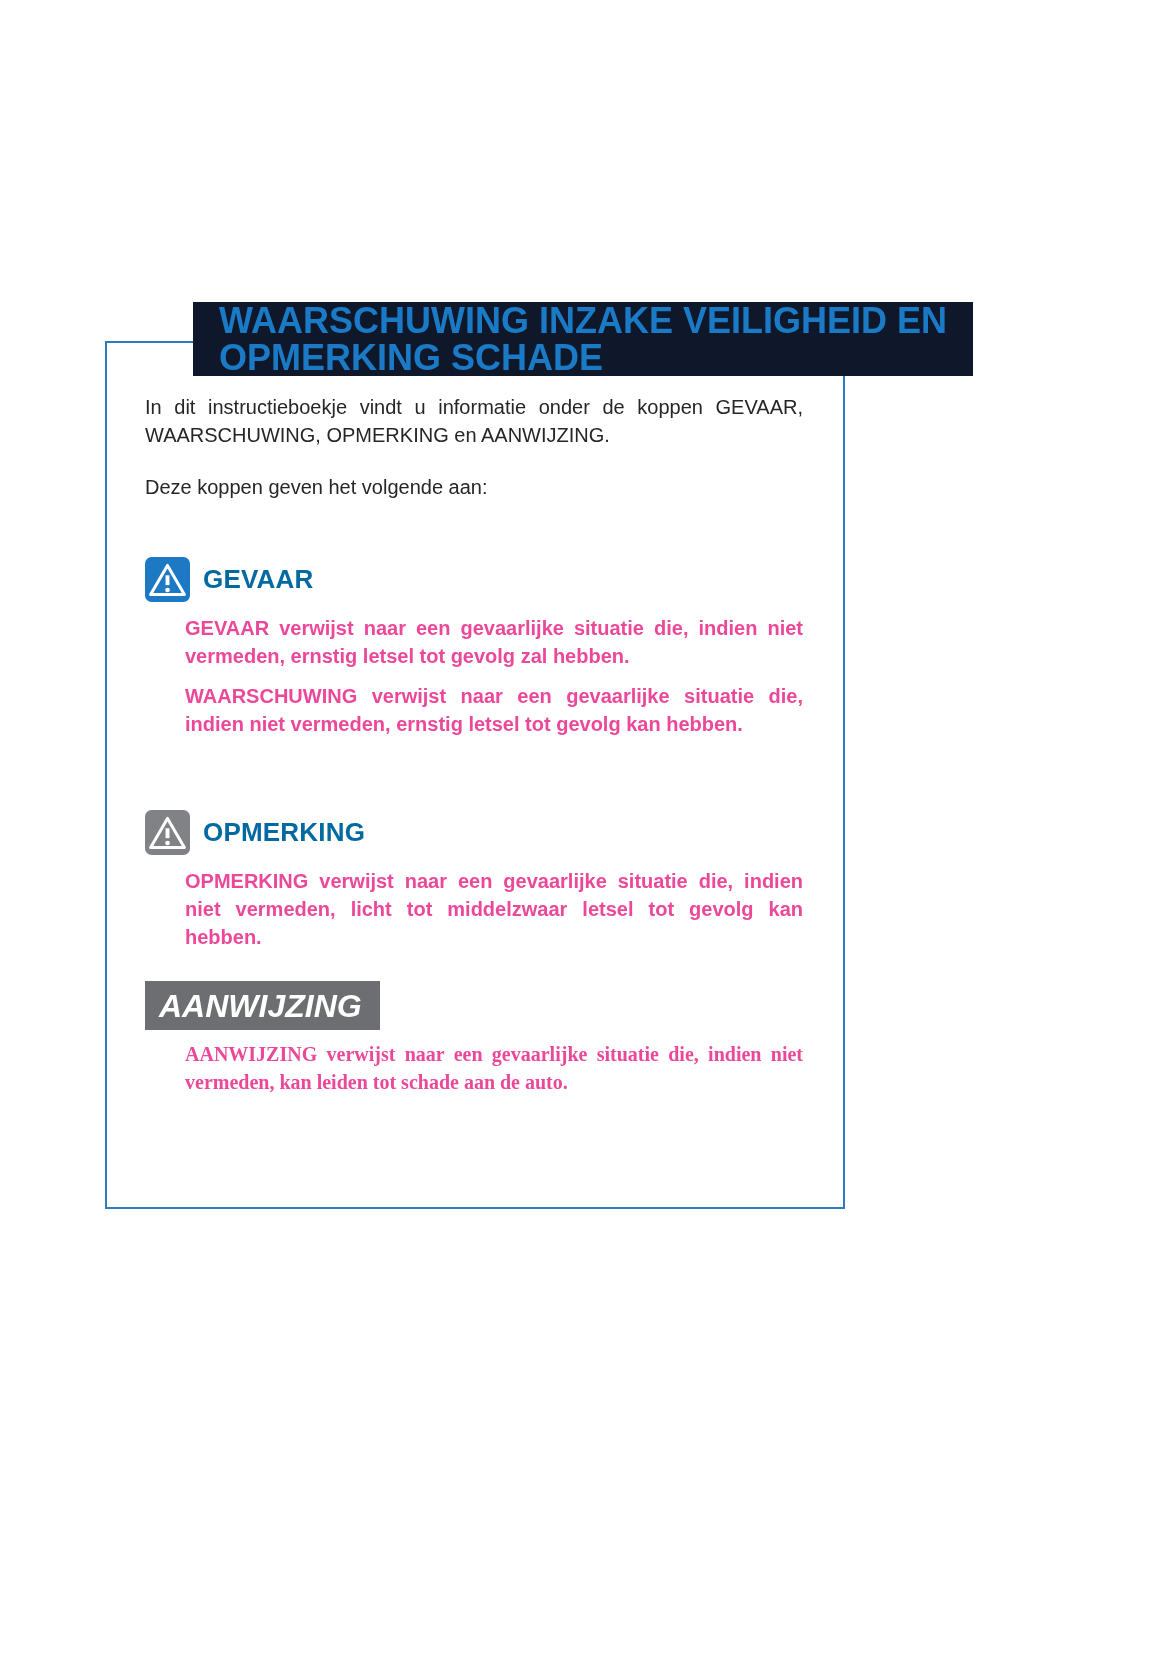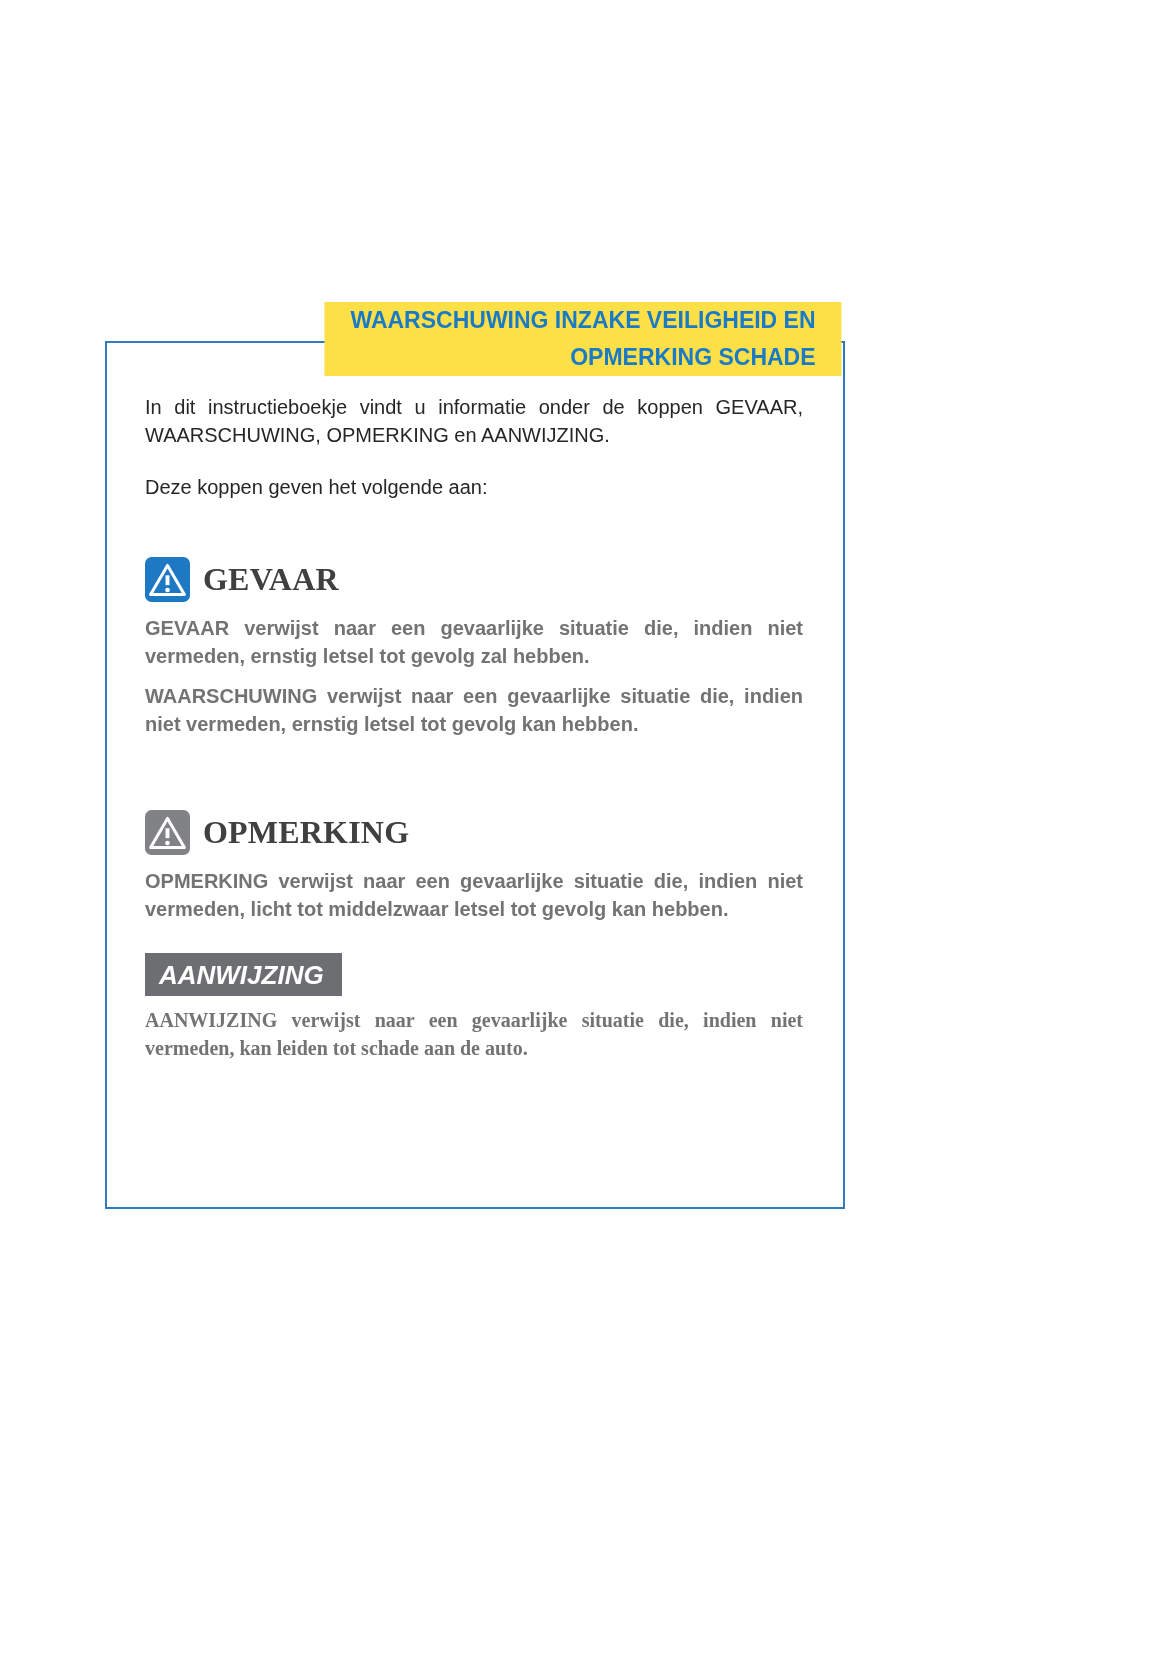--- a/index.html
+++ b/index.html
@@ -23,24 +23,24 @@
     height: 868px;
     border: 2px solid #2e7bc0;
     background: #ffffff;
     padding: 50px 40px 0 38px;
   }
   .box-title {
     position: absolute;
     top: 302px;
     left: 50%;
     transform: translateX(-50%);
-    background: #fde047;
+    background: #0f172a;
     padding: 0 26px;
-    text-align: right;
-    font-size: 23px;
+    text-align: left;
+    font-size: 36px;
     line-height: 37px;
     font-weight: 700;
     color: #1b7ac6;
     white-space: nowrap;
     z-index: 2;
   }
   .intro-par {
     font-size: 20px;
     line-height: 28px;
     color: #262626;
@@ -58,40 +58,40 @@
   .section-header.s1 { margin-top: 56px; }
   .section-header.s2 { margin-top: 74px; }
   .section-header.s3 { margin-top: 72px; }
   .warn-icon {
     width: 45px;
     height: 45px;
     flex: 0 0 auto;
     display: block;
   }
   .section-heading {
-    font-size: 32px;
+    font-size: 26px;
     font-weight: 700;
-    color: #404040;
+    color: #0369a1;
     letter-spacing: 0.2px;
-    font-family: Liberation Serif, serif;
   }
   .section-body {
     margin-top: 12px;
     font-size: 20px;
     line-height: 28px;
     font-weight: 700;
-    color: #737373;
+    color: #ec4899;
     text-align: justify;
+    margin-left: 40px;
   }
   .notice-label {
     display: inline-block;
     margin-top: 30px;
     background: #6d6e71;
     color: #ffffff;
-    font-size: 26px;
+    font-size: 32px;
     font-weight: 700;
     font-style: italic;
     line-height: 1;
     padding: 9px 18px 8px 14px;
   }
   .notice-body { margin-top: 10px; font-family: Liberation Serif, serif; }
 </style>
 </head>
 <body>
 

